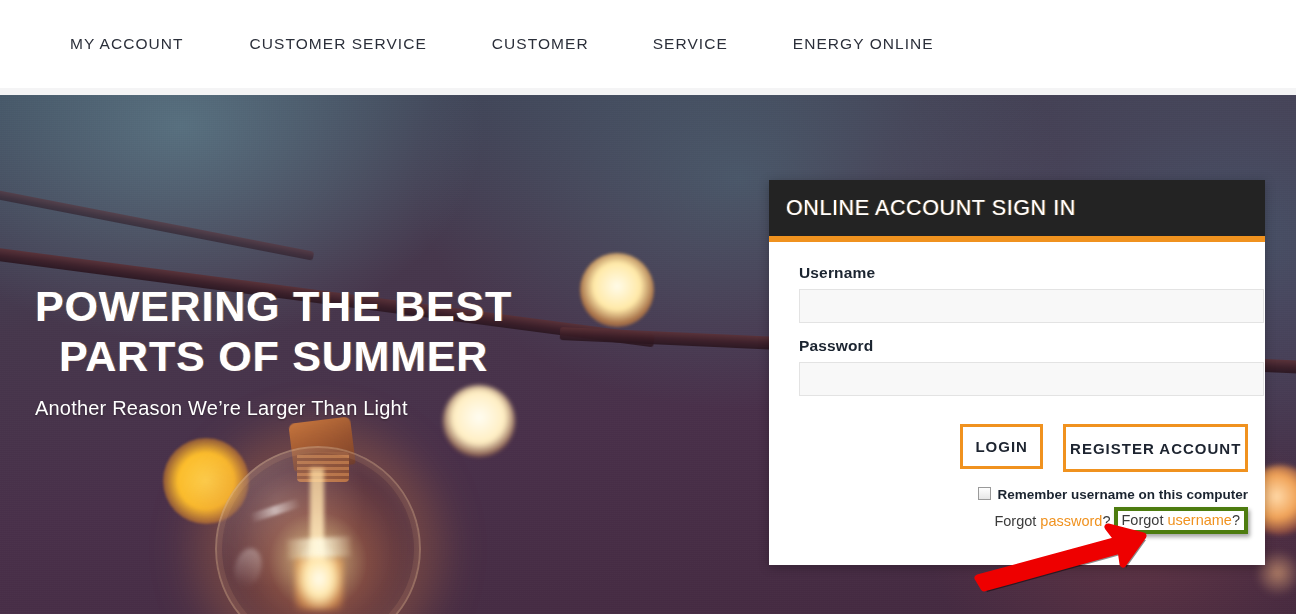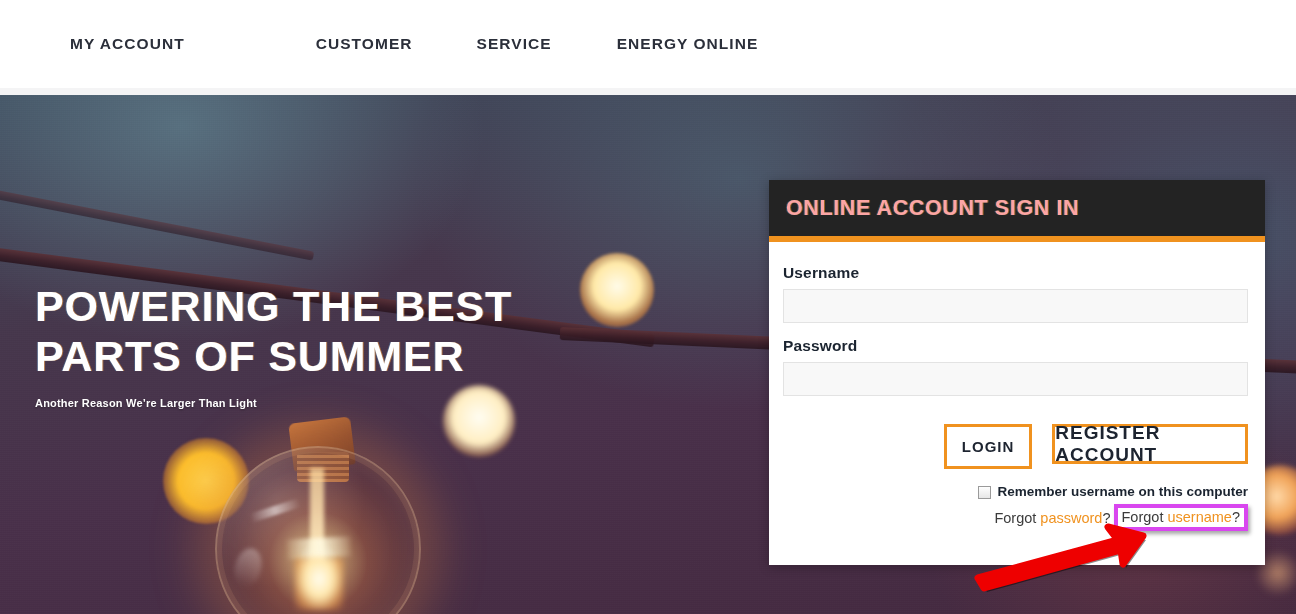--- a/index.html
+++ b/index.html
@@ -14,21 +14,21 @@
   
   .topnav {
     position: absolute; left: 0; top: 0; width: 1296px; height: 88px;
     background: #ffffff;
     display: flex; align-items: center;
   }
   .nav-list { display: flex; align-items: center; padding-left: 70px; }
   .nav-item {
     color: #2b2f3a;
     font-size: 15.5px;
-    font-weight: bold;
+    font-weight: normal;
     letter-spacing: 1.05px;
     white-space: nowrap;
     text-decoration: none;
     cursor: pointer;
   }
   .nav-gap-1 { width: 66px; }
   .nav-gap-2 { width: 65px; }
   .nav-gap-3 { width: 64px; }
   .nav-gap-4 { width: 65px; }
   .nav-gap-5 { width: 64px; }
@@ -149,26 +149,27 @@
   
   .hero-title {
     position: absolute; left: 35px; top: 186px;
     color: #ffffff;
     font-size: 43px;
     font-weight: bold;
     line-height: 50px;
     letter-spacing: .8px;
     text-shadow: 1px 0 0 rgba(255,160,60,.55), -1px 0 0 rgba(80,140,190,.4);
     white-space: pre-line;
+    text-align: center;
   }
   .hero-sub {
     position: absolute; left: 35px; top: 302px;
     color: #ffffff;
-    font-size: 11px;
-    font-weight: bold;
+    font-size: 20px;
+    font-weight: normal;
     letter-spacing: .2px;
     text-shadow: 0 1px 2px rgba(0,0,0,.35);
   }
   .learn-more {
     position: absolute; left: 35px; top: 345px;
     width: 157px; height: 45px;
     background: #ffffff;
     border: 3px solid #f0921f;
     display: flex; align-items: center; justify-content: center;
     color: #26292f;
@@ -180,84 +181,85 @@
   .login-panel {
     position: absolute; left: 769px; top: 180px; width: 496px; height: 385px;
     background: #ffffff;
     box-shadow: 0 2px 10px rgba(0,0,0,.25);
   }
   .login-header {
     height: 56px; background: #232323;
     display: flex; align-items: center; padding-left: 17px;
   }
   .login-header-title {
-    color: #fca5a5; font-size: 21.5px; font-weight: bold; letter-spacing: .6px;
+    color: #ffffff; font-size: 21.5px; font-weight: normal; letter-spacing: .6px;
     text-shadow: 1px 0 0 rgba(240,146,31,.55), -1px 0 0 rgba(70,130,180,.45);
   }
   .login-accent { height: 6px; background: #f0921f; }
-  .login-body { padding: 22px 17px 0 14px; }
+  .login-body { padding: 22px 17px 0 14px; margin-left: 16px; }
   .field-label {
     color: #1b2430; font-size: 15.5px; font-weight: bold; letter-spacing: .15px;
     margin-bottom: 7px;
   }
   .field-input {
     width: 465px; height: 34px;
     background: #f8f8f8; border: 1px solid #e3e3e3;
     outline: none;
     font-family: "Liberation Sans", sans-serif; font-size: 14px;
     padding: 0 8px; color: #222;
   }
   .field-gap { height: 14px; }
   .btn-row { display: flex; gap: 20px; margin-top: 28px; padding-left: 161px; }
   .btn {
     background: #ffffff; border: 3px solid #f0921f;
     display: flex; align-items: center; justify-content: center;
     color: #1d2430; font-weight: bold; letter-spacing: 1px;
     cursor: pointer;
   }
   .btn-login { width: 97px; height: 45px; font-size: 15px; }
-  .btn-register { width: 216px; height: 40px; font-size: 19px; }
+  .btn-register { width: 216px; height: 48px; font-size: 15px; }
 
   .remember-row {
-    display: flex; align-items: flex-end; justify-content: flex-end;
+    display: flex; align-items: flex-start; justify-content: flex-end;
     margin-top: 15px; padding-right: 0px;
   }
   .checkbox {
     width: 13px; height: 13px; border: 1px solid #9a9a9a;
     background: linear-gradient(180deg, #fefefe, #e6e6e6);
     margin-right: 6px; cursor: pointer; flex: none;
   }
   .remember-label {
     color: #1b2430; font-size: 13.5px; font-weight: bold; white-space: nowrap;
   }
   .forgot-row {
     display: flex; align-items: center; justify-content: flex-end;
     margin-top: 5px; font-size: 14.5px; color: #3b3b3b;
   }
   .forgot-pw { white-space: nowrap; }
   .link-orange { color: #f0921f; cursor: pointer; }
   .forgot-un-box {
-    border: 4px solid #d946ef; background: #ffffff;
+    border: 4px solid #4d7c0f; background: #ffffff;
     padding: 1px 4px 2px 4px; margin-left: 3px;
     white-space: nowrap;
     box-shadow: 2px 3px 4px rgba(0,0,0,.35);
   }
 
   
   .arrow-svg { position: absolute; left: 840px; top: 520px; width: 340px; height: 80px; pointer-events: none; }
 </style>
 </head>
 <body>
 
 <div id="page">
 
   <div class="topnav">
     <div class="nav-list">
       <a class="nav-item">MY ACCOUNT</a>
       <div class="nav-gap-1"></div>
+      <a class="nav-item">CUSTOMER SERVICE</a>
       <div class="nav-gap-2"></div>
       <a class="nav-item">CUSTOMER</a>
       <div class="nav-gap-3"></div>
       <a class="nav-item">SERVICE</a>
       <div class="nav-gap-4"></div>
       <a class="nav-item">ENERGY ONLINE</a>
       <div class="nav-gap-5"></div>
     </div>
   </div>
   <div class="nav-underline"></div>

